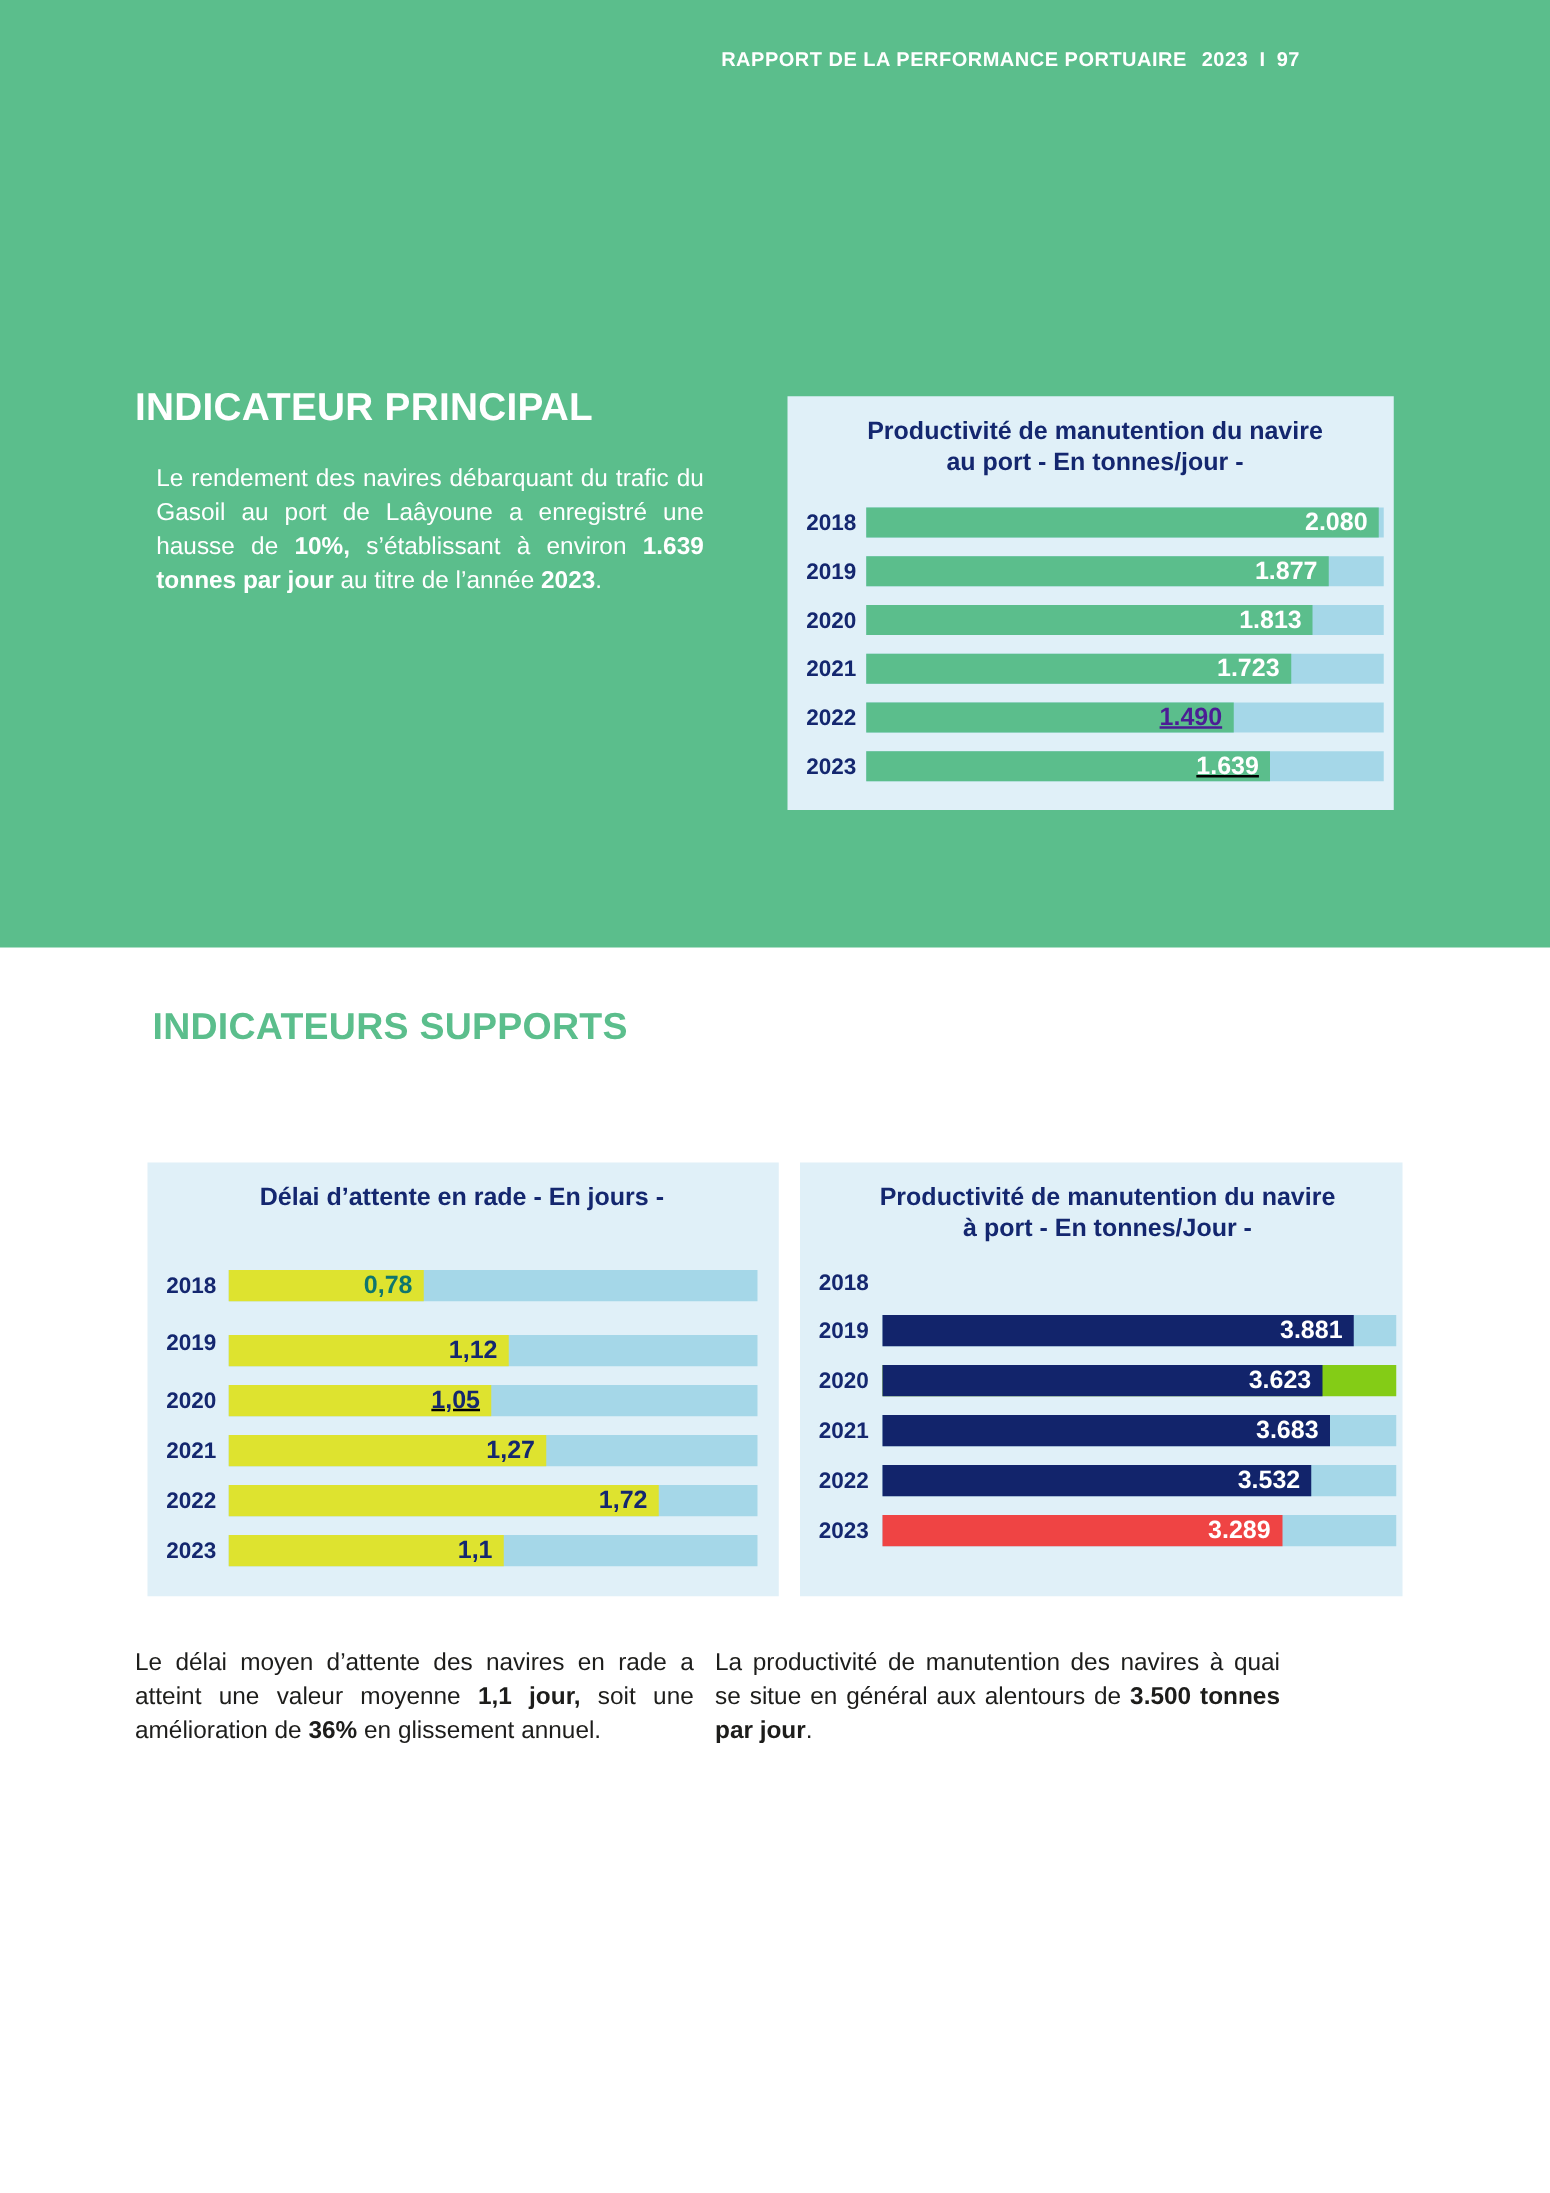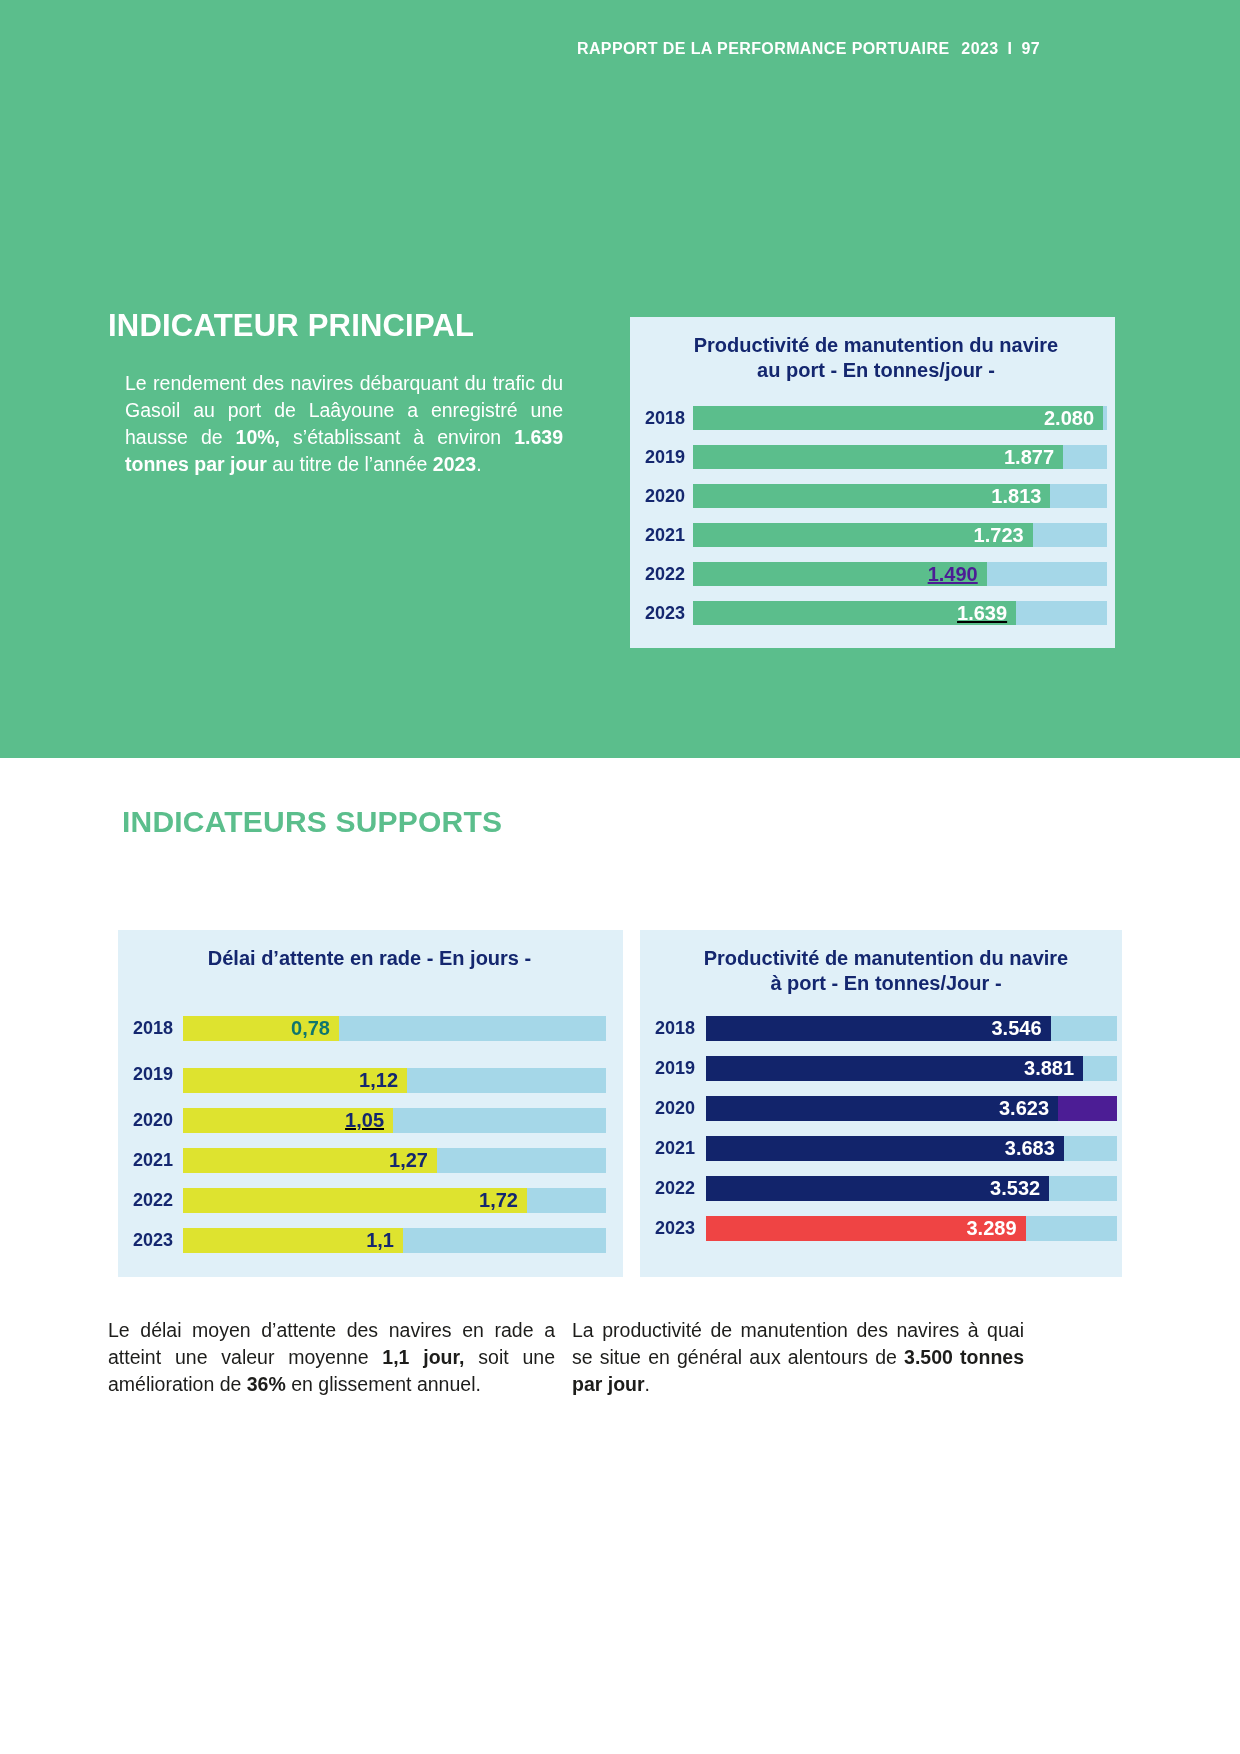--- a/index.html
+++ b/index.html
@@ -180,37 +180,32 @@
   </div>
 
   <div class="chart-box" id="chart2">
     <div class="chart-title">
       <div>Productivité de manutention du navire</div>
       <div>à port - En tonnes/Jour -</div>
     </div>
     <div class="rows">
         <div class="crow">
           <div class="year">2018</div>
-          <div class="track" style="background: rgb(165, 215, 232);">
-            <div class="bar" style="background: rgb(18, 36, 107); width: 83.83%;">
-              <span class="val" style="color: rgb(255, 255, 255);">3.546</span>
-            </div>
-          </div>
         </div>
         <div class="crow">
           <div class="year">2019</div>
           <div class="track" style="background: rgb(165, 215, 232);">
             <div class="bar" style="background: rgb(18, 36, 107); width: 91.75%;">
               <span class="val" style="color: rgb(255, 255, 255);">3.881</span>
             </div>
           </div>
         </div>
         <div class="crow">
           <div class="year">2020</div>
-          <div class="track" style="background: #4c1d95;">
+          <div class="track" style="background: #84cc16;">
             <div class="bar" style="background: rgb(18, 36, 107); width: 85.65%;">
               <span class="val" style="color: rgb(255, 255, 255);">3.623</span>
             </div>
           </div>
         </div>
         <div class="crow">
           <div class="year">2021</div>
           <div class="track" style="background: rgb(165, 215, 232);">
             <div class="bar" style="background: rgb(18, 36, 107); width: 87.07%;">
               <span class="val" style="color: rgb(255, 255, 255);">3.683</span>

